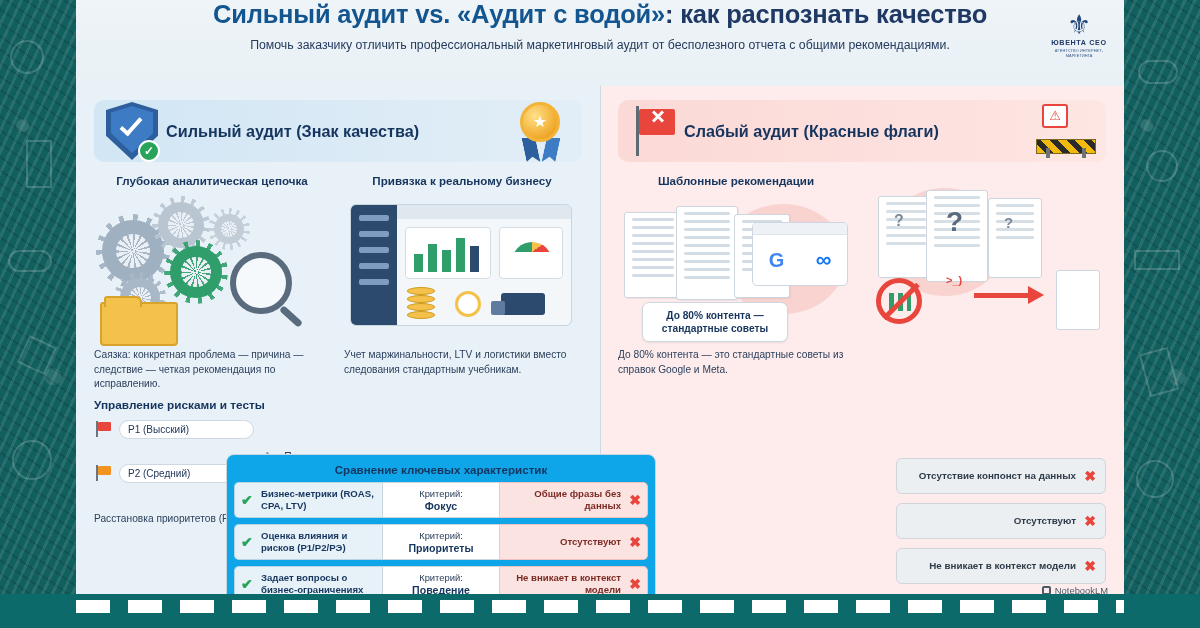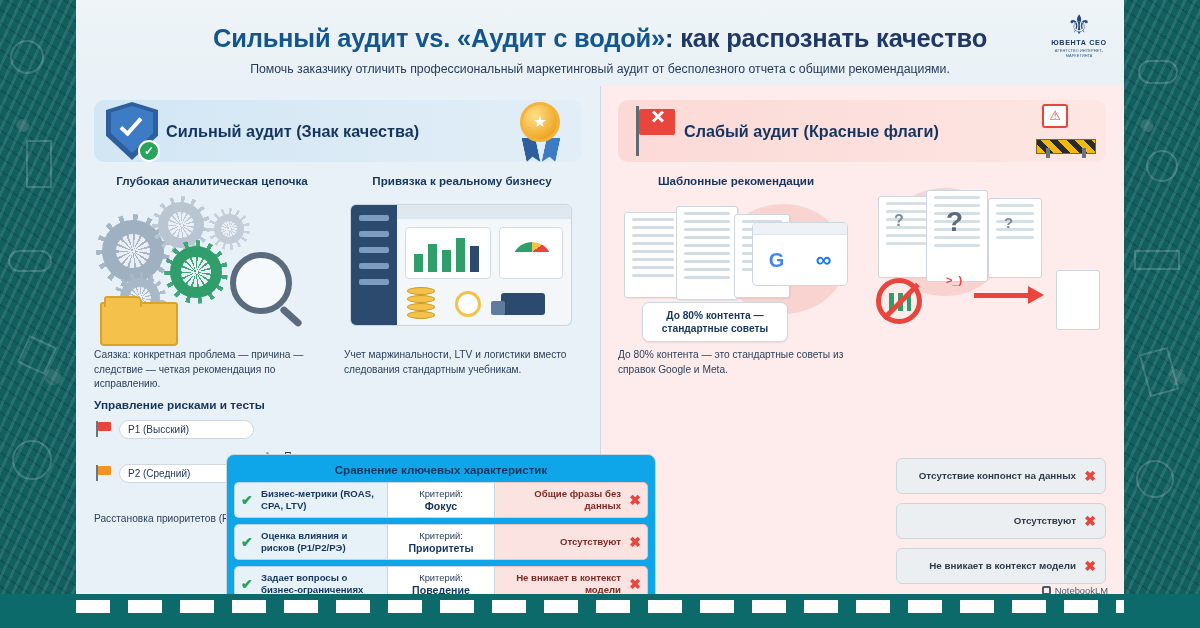--- a/index.html
+++ b/index.html
@@ -41,21 +41,21 @@
   .card {
     position: absolute; left: 76px; top: 0; width: 1048px; height: 600px;
     background: #ffffff;
     z-index: 3;
   }
 
   
   .header {
     position: relative; height: 86px;
     background: linear-gradient(180deg,#eef4f8 0%, #e9f1f6 100%);
-    padding: 24px 30px 0 30px;
+    padding: 0 30px 0 30px;
     text-align: center;
   }
   .title {
     font-size: 25.5px; font-weight: bold; color: #1f3864; letter-spacing: -.2px;
     white-space: nowrap;
   }
   .title .em { color: #12558f; }
   .subtitle {
     margin-top: 9px; font-size: 12.3px; color: #253b5e; white-space: nowrap;
   }
@@ -363,21 +363,21 @@
   .cmp-row { display: flex; align-items: stretch; margin-bottom: 6px; height: 36px; }
   .cmp-left {
     flex: 1; display: flex; align-items: center; gap: 6px;
     background: #e6f1f8; border: 1px solid #bcd3e4; border-right: none;
     border-radius: 5px 0 0 5px; padding: 3px 6px;
   }
   .cmp-left .txt { font-size: 9.6px; color: #16355e; font-weight: bold; line-height: 12px; }
   .chk { color: #27a35a; font-size: 14px; font-weight: bold; flex: 0 0 14px; }
   .xm { color: #e8453c; font-size: 14px; font-weight: bold; flex: 0 0 14px; text-align: right; }
   .cmp-mid {
-    width: 108px; background: #fff; border: 1px solid #c9d6e0;
+    width: 118px; background: #fff; border: 1px solid #c9d6e0;
     text-align: center; font-size: 9.4px; color: #2b3f5c; line-height: 12px;
     display: flex; flex-direction: column; justify-content: center;
   }
   .cmp-mid b { display: block; font-size: 10.6px; color: #16355e; }
   .cmp-right {
     flex: 1; display: flex; align-items: center; justify-content: flex-end; gap: 6px;
     background: #fbe3e1; border: 1px solid #eec3bf; border-left: none;
     border-radius: 0 5px 5px 0; padding: 3px 6px;
   }
   .cmp-right .txt { font-size: 9.6px; color: #7e2b25; font-weight: bold; text-align: right; line-height: 12px; }

